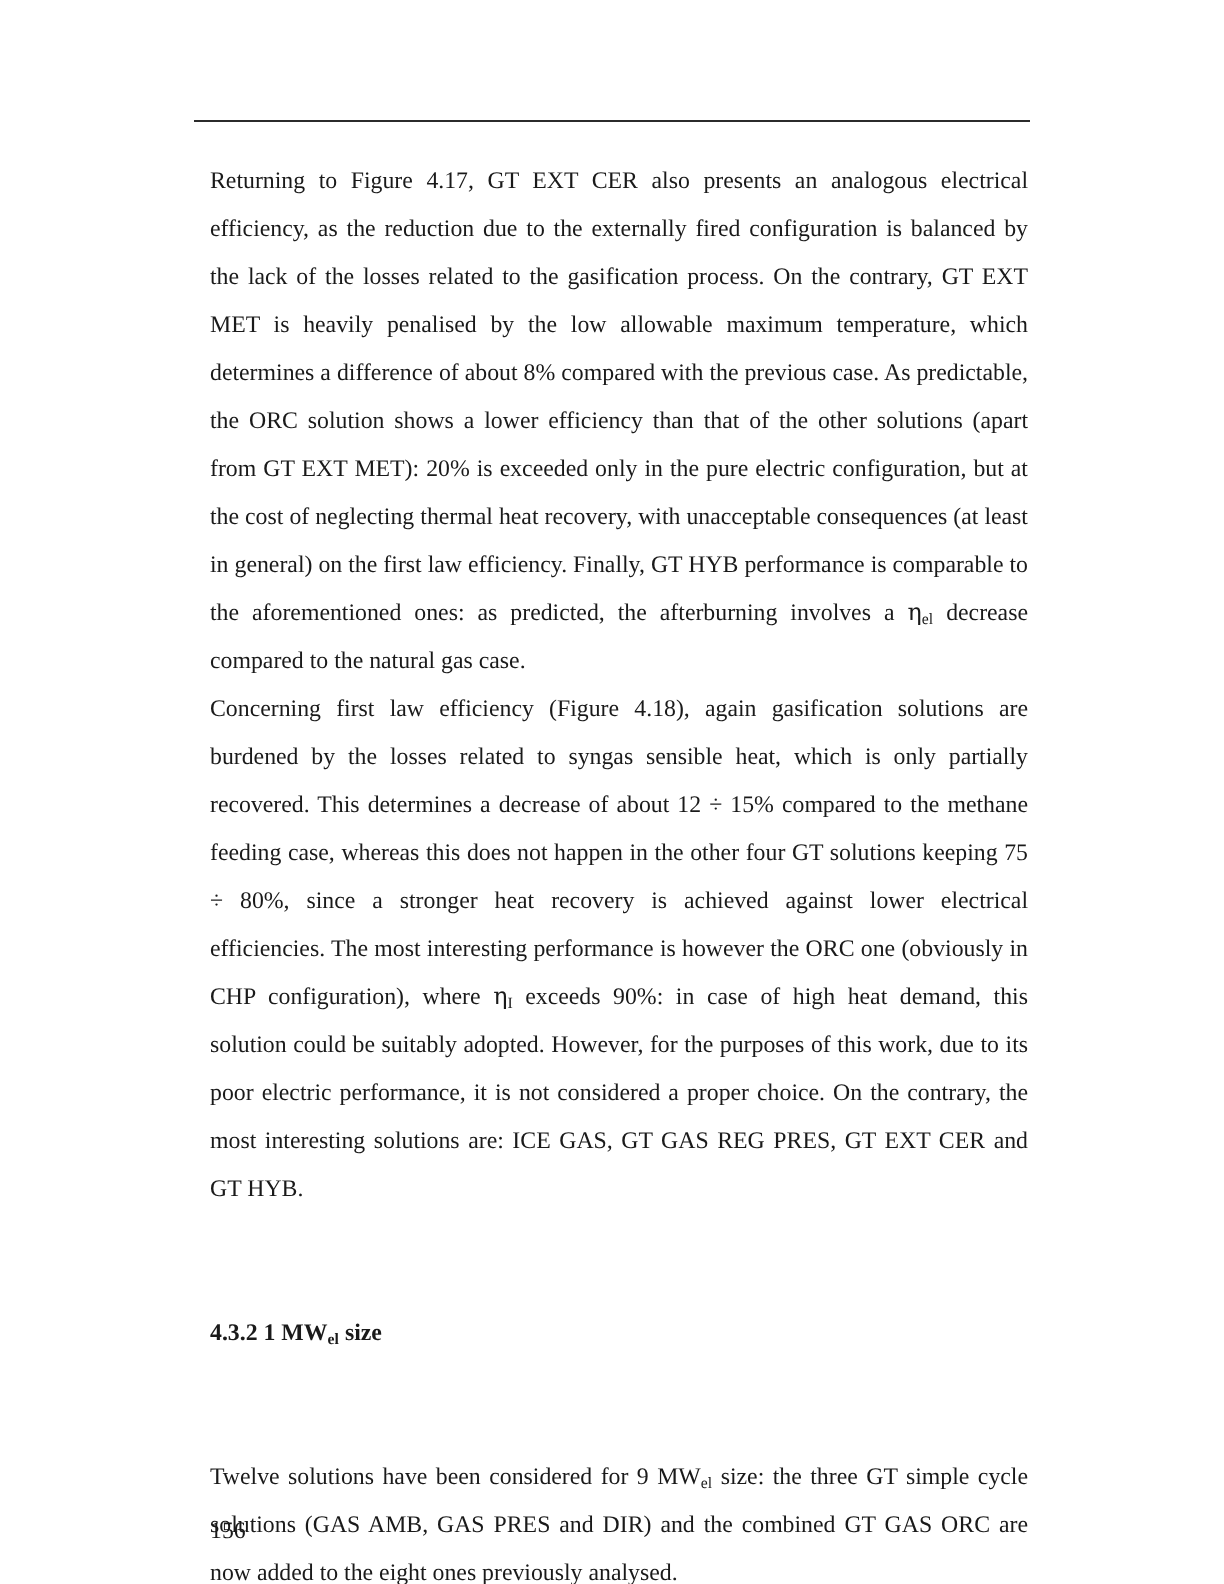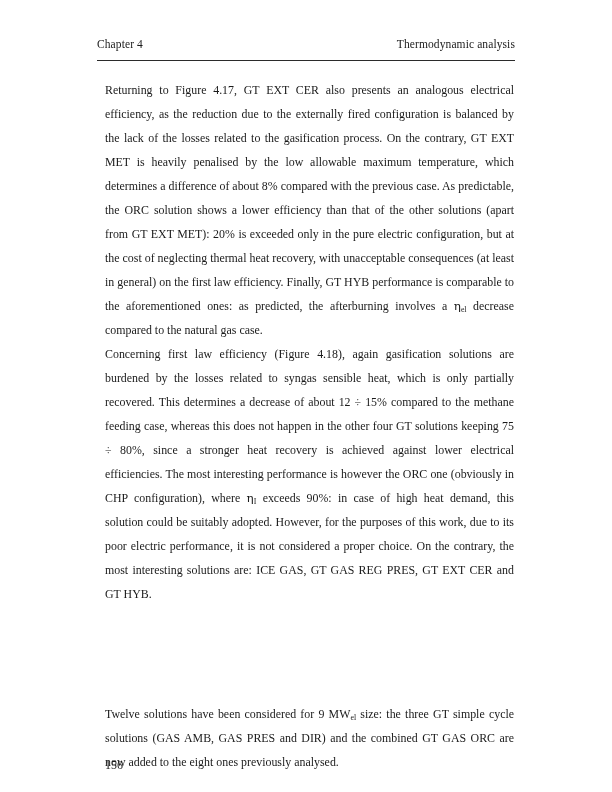--- a/index.html
+++ b/index.html
@@ -102,34 +102,31 @@
     top: 757px;
     font-size: 11.9px;
     line-height: 16px;
   }
 </style>
 </head>
 <body>
 
 <div class="page">
 
-  <div class="header">
-    <span class="header-left">Chapter 4</span>
-    <span class="header-right">Thermodynamic analysis</span>
-  </div>
   <div class="header-rule"></div>
 
   <div class="content">
 
     <p class="para"><span>Returning to Figure 4.17, GT EXT CER also presents an analogous electrical efficiency, as the reduction due to the externally fired configuration is balanced by the lack of the losses related to the gasification process. On the contrary, GT EXT MET is heavily penalised by the low allowable maximum temperature, which determines a difference of about 8% compared with the previous case. As predictable, the ORC solution shows a lower efficiency than that of the other solutions (apart from GT EXT MET): 20% is exceeded only in the pure electric configuration, but at the cost of neglecting thermal heat recovery, with unacceptable consequences (at least in general) on the first law efficiency. Finally, GT HYB performance is comparable to the aforementioned ones: as predicted, the afterburning involves a </span><span class="eta">η</span><sub>el</sub><span> decrease compared to the natural gas case.</span></p>
 
     <p class="para"><span>Concerning first law efficiency (Figure 4.18), again gasification solutions are burdened by the losses related to syngas sensible heat, which is only partially recovered. This determines a decrease of about 12 ÷ 15% compared to the methane feeding case, whereas this does not happen in the other four GT solutions keeping 75 ÷ 80%, since a stronger heat recovery is achieved against lower electrical efficiencies. The most interesting performance is however the ORC one (obviously in CHP configuration), where </span><span class="eta">η</span><sub>I</sub><span> exceeds 90%: in case of high heat demand, this solution could be suitably adopted. However, for the purposes of this work, due to its poor electric performance, it is not considered a proper choice. On the contrary, the most interesting solutions are: ICE GAS, GT GAS REG PRES, GT EXT CER and GT HYB.</span></p>
 
     <div class="spacer-before-heading"></div>
 
+    <h2 class="heading"><span>4.3.2</span><span> 1 MW</span><sub>el</sub><span> size</span></h2>
 
     <div class="spacer-after-heading"></div>
 
     <p class="para"><span>Twelve solutions have been considered for 9 MW</span><sub>el</sub><span> size: the three GT simple cycle solutions (GAS AMB, GAS PRES and DIR) and the combined GT GAS ORC are now added to the eight ones previously analysed.</span></p>
 
   </div>
 
   <div class="page-number">156</div>
 
 </div>

